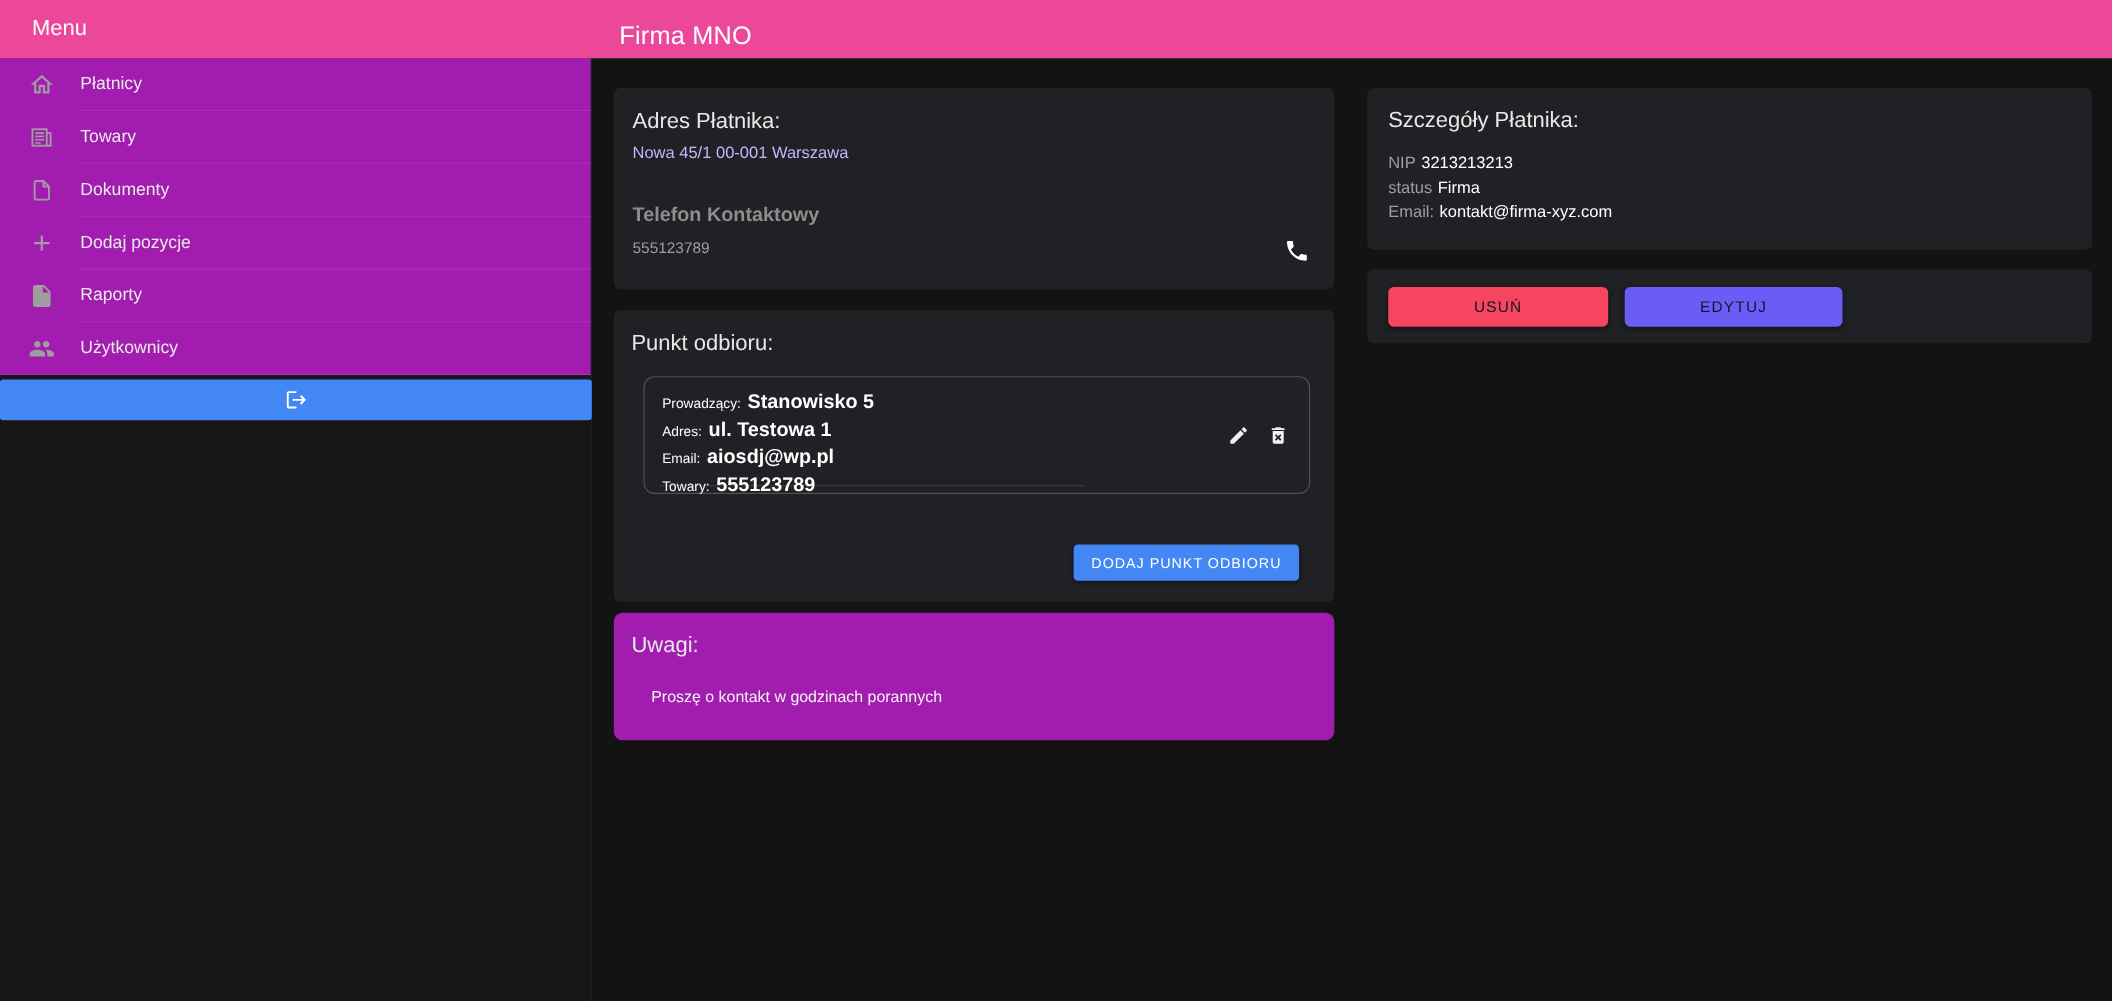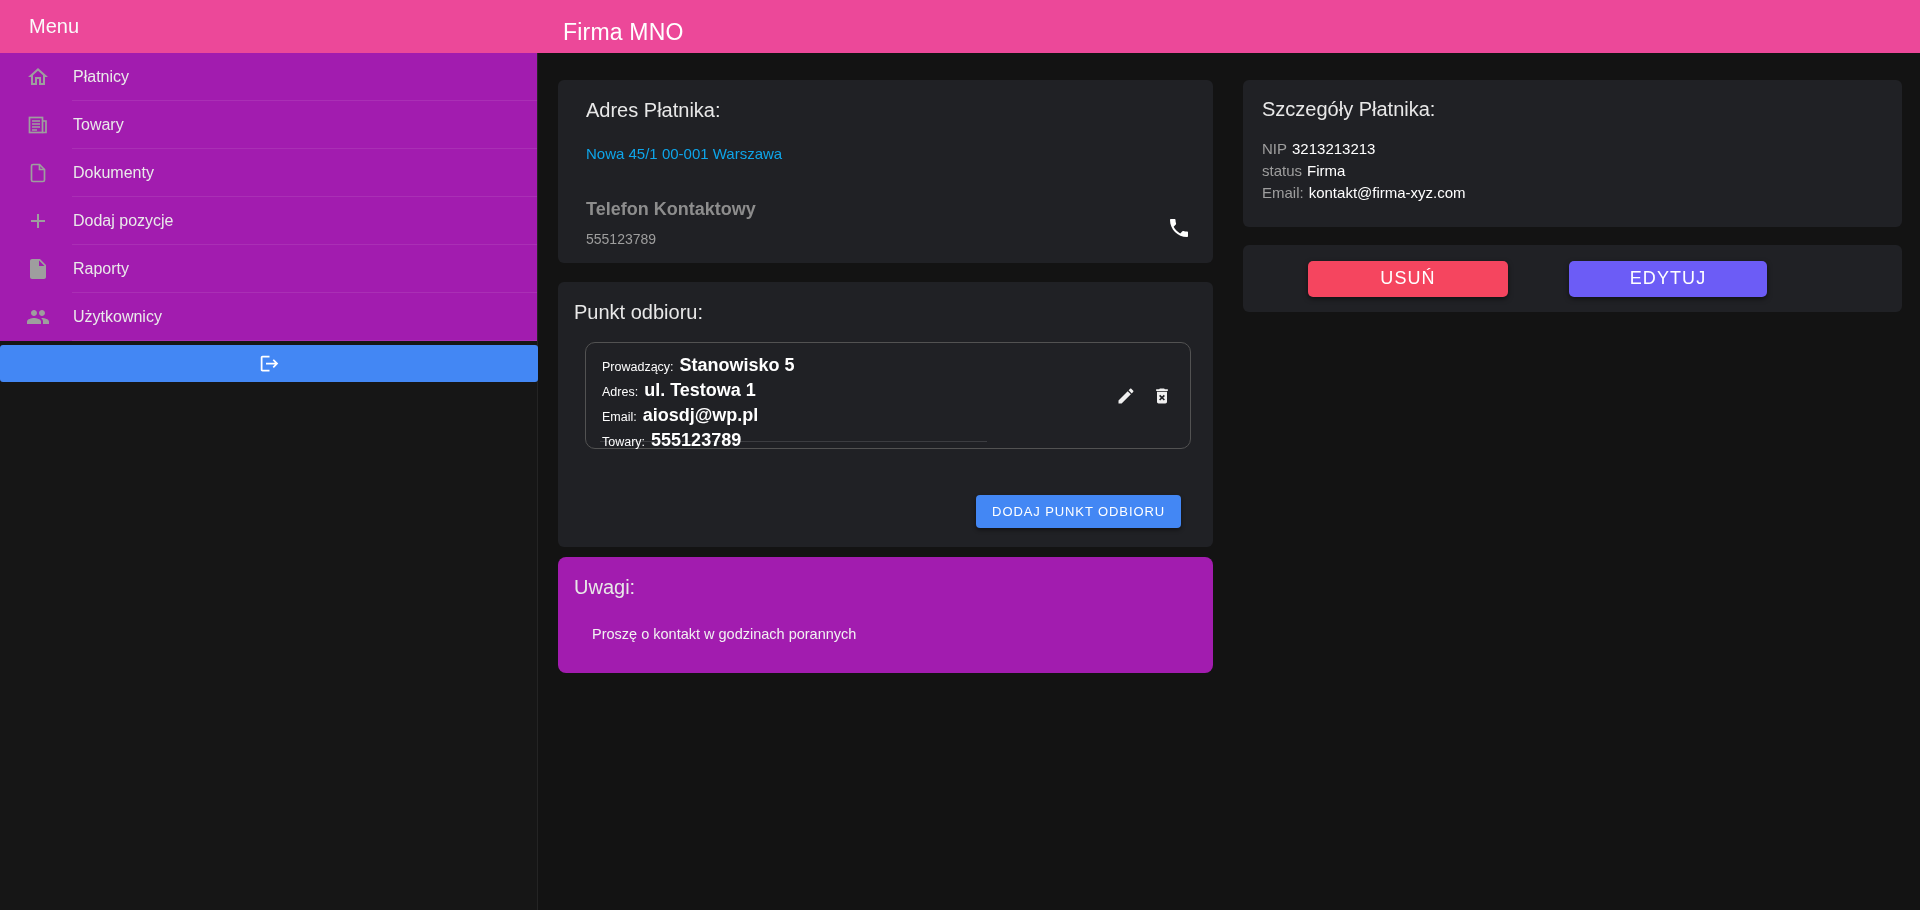--- a/index.html
+++ b/index.html
@@ -22,22 +22,22 @@
   .menu-item .mlabel { margin-left:23px; font-size:16px; color:#eaeaea; }
   .logout-btn { display:flex; align-items:center; justify-content:center; width:538px; height:37px; margin-top:4px;
     background:var(--accent-blue,#4387f4); border:none; border-radius:3px; color:#fff; cursor:pointer; }
   .logout-btn svg { width:21px; height:21px; }
   
   .col-left  { position:absolute; left:558px;  top:80px; width:655px; z-index:1; }
   .col-right { position:absolute; left:1243px; top:80px; width:659px; z-index:1; }
   .card { background:#202125; border-radius:6px; position:relative; }
   .card-title { font-size:20px; font-weight:400; color:#e8e8e8; }
   
-  .address-card { height:183px; padding:19px 28px; }
-  .address-line { margin-top:23px; font-size:15px; color:#0ea5e9; }
+  .address-card { height:183px; padding:19px 17px; }
+  .address-line { margin-top:9px; font-size:15px; color:#c4b5fd; }
   .phone-title { margin-top:37px; font-size:18px; font-weight:700; color:#8d8d8d; }
   .phone-num { margin-top:11px; font-size:14px; color:#9e9e9e; }
   .phone-icon-btn { position:absolute; right:22px; bottom:23px; width:24px; height:24px; color:#ffffff; background:none; border:none; padding:0; cursor:pointer; }
   
   .pickup-card { margin-top:19px; height:265px; padding:19px 16px; }
   .pickup-box { margin:18px 6px 0 11px; height:107px; border:1px solid #525252; border-radius:10px; padding:11px 16px; position:relative; }
   .pickup-row { line-height:23px; white-space:nowrap; }
   .p-label { font-size:12.5px; color:#fdfdfd; margin-right:6px; }
   .p-value { font-size:18px; font-weight:700; color:#ffffff; }
   .box-actions { position:absolute; right:18px; top:50%; transform:translateY(-50%); display:flex; gap:16px; color:#f0f0f0; }
@@ -51,22 +51,22 @@
   .notes-card { margin-top:10px; height:116px; background:#a21caf; border-radius:8px; padding:19px 16px; }
   .note-text { margin:27px 0 16px 18px; font-size:14.5px; color:#f2f2f2; }
   
   .details-card { height:147px; padding:18px 19px; }
   .details-rows { margin-top:17px; }
   .d-row { line-height:22px; font-size:15px; }
   .d-label { color:#9e9e9e; margin-right:5px; }
   .d-value { color:#ffffff; }
   
   .actions-card { margin-top:18px; height:67px; display:flex; align-items:center; padding-left:19px; gap:15px; }
-  .action-btn { height:36px; border:none; border-radius:5px; color:#ffffff; font-size:18px; font-weight:500;
-    letter-spacing:1.1px; font-family:inherit; cursor:pointer; box-shadow:0 2px 5px rgba(0,0,0,.5);margin-left:46px; }
+  .action-btn { height:36px; border:none; border-radius:5px; color:#0f172a; font-size:14px; font-weight:500;
+    letter-spacing:1.1px; font-family:inherit; cursor:pointer; box-shadow:0 2px 5px rgba(0,0,0,.5); }
   .btn-delete { width:200px; background:var(--accent-red,#f5455f); }
   .btn-edit { width:198px; background:var(--accent-purple,#6c5cf6); }
 </style>
 </head>
 <body>
 
 <div class="appbar">
   <span class="menu-title">Menu</span>
   <span class="page-title">Firma MNO</span>
 </div>

